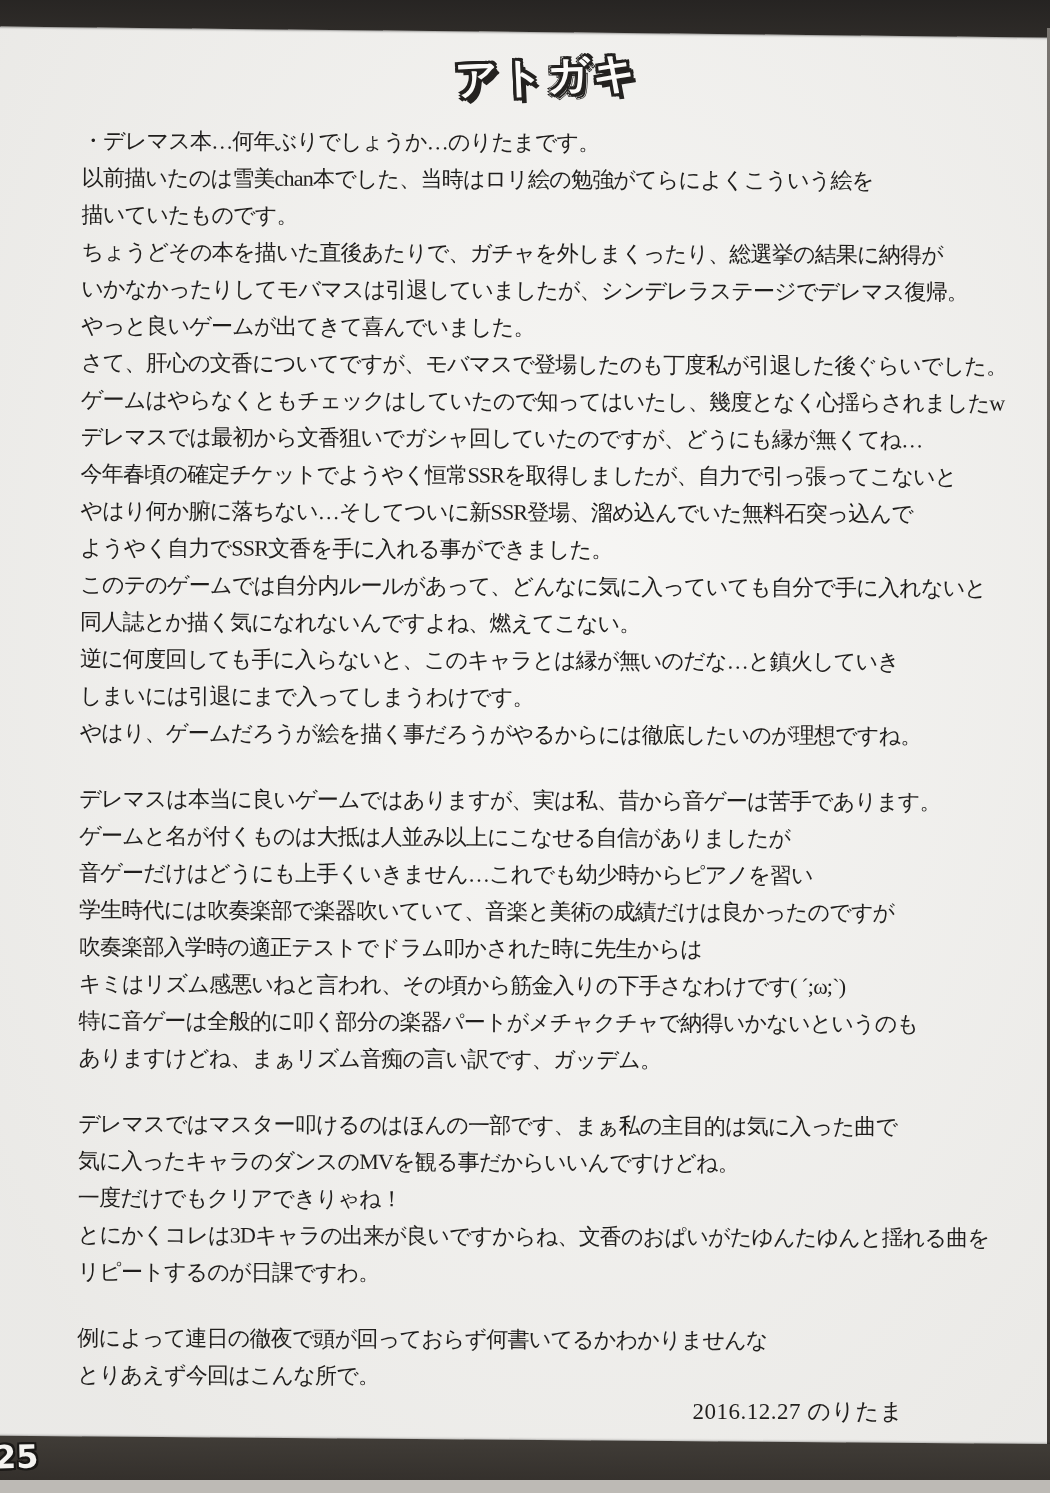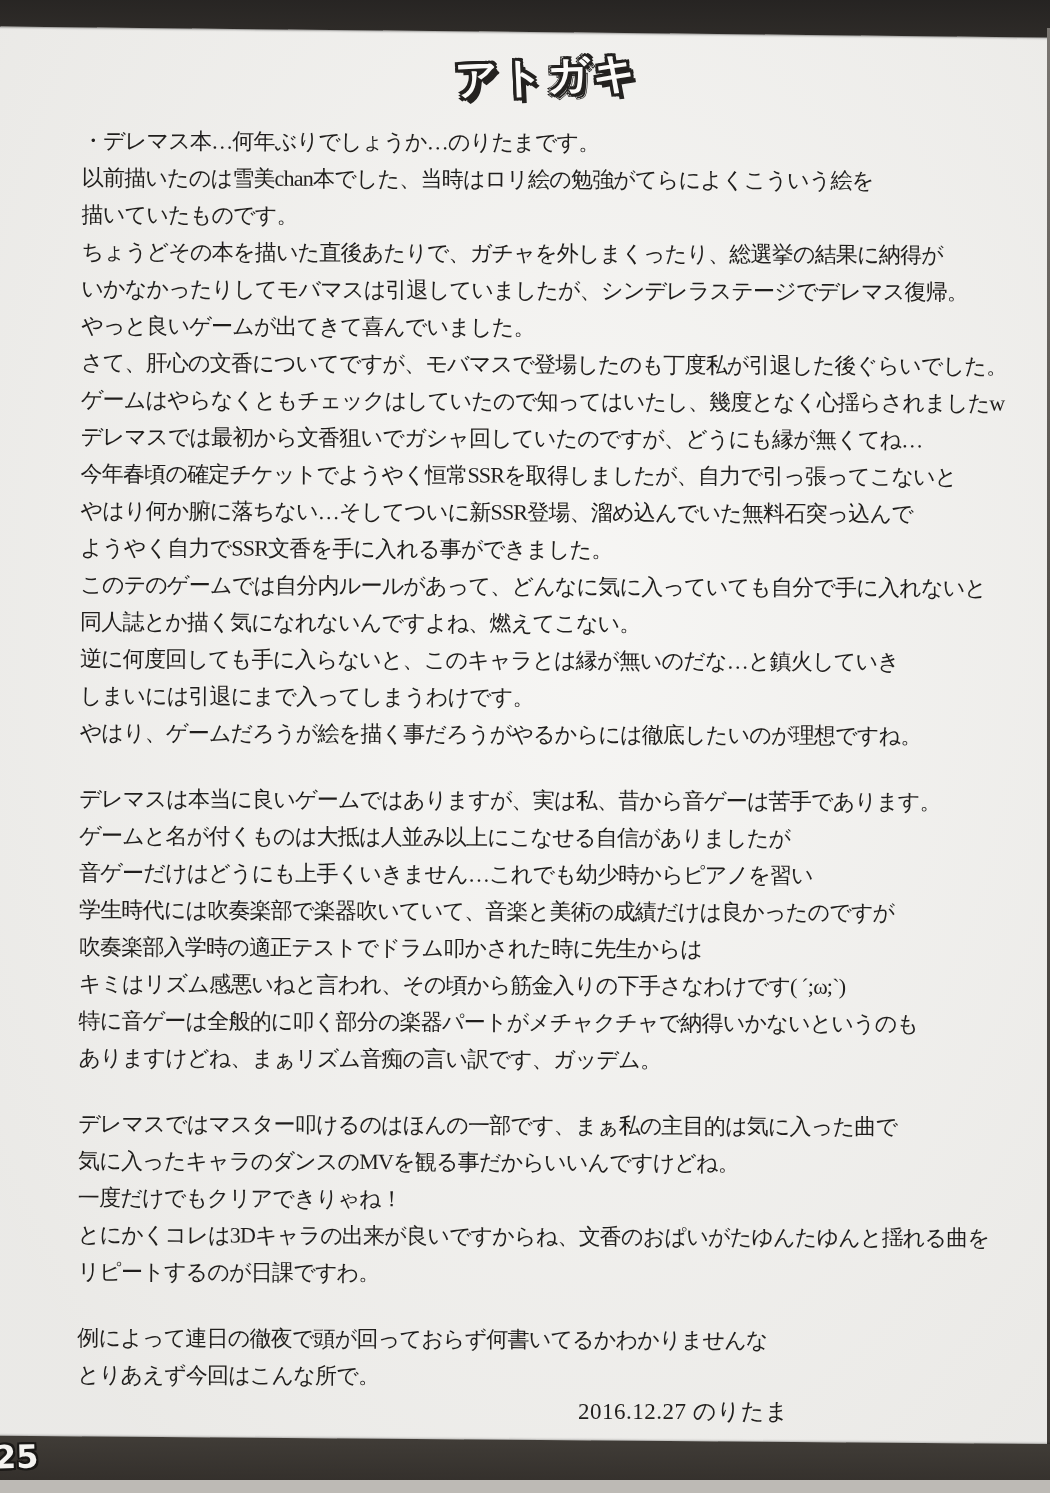--- a/index.html
+++ b/index.html
@@ -42,22 +42,22 @@
     transform:rotate(0.22deg);transform-origin:top left;
   }
   .block{margin:0 0 29px 0;}
   .line{
     height:37px;line-height:37px;
     font-size:22px;letter-spacing:-0.8px;
     font-weight:500;
     white-space:nowrap;
   }
   .signature{
-    position:absolute;top:1396px;right:72px;width:400px;
-    font-size:23px;letter-spacing:0.5px;text-align:left;
+    position:absolute;top:1396px;right:52px;width:400px;
+    font-size:23px;letter-spacing:0.5px;text-align:center;
     font-weight:500;
   }
   .bottom-strip{
     position:absolute;left:0;bottom:0;width:100%;height:13px;
     background:#bdbab5;
   }
   .bottom-band{
     position:absolute;left:-12px;bottom:7px;width:1078px;height:46px;
     background:linear-gradient(to bottom,#403c37,#332f2b);
     transform:rotate(0.45deg);transform-origin:center;

